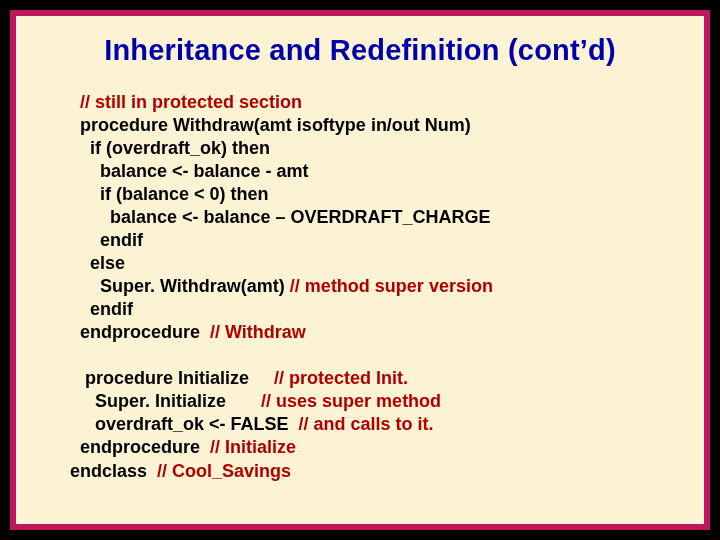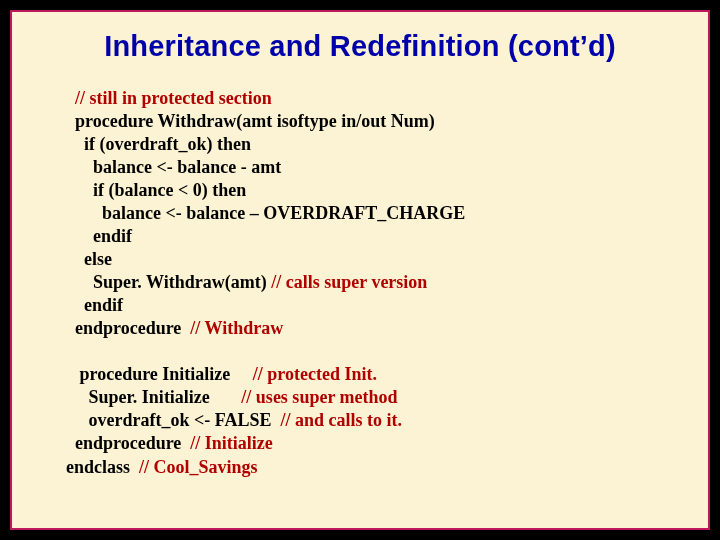--- a/index.html
+++ b/index.html
@@ -15,33 +15,33 @@
     width: 720px;
     height: 540px;
     background: #000;
     padding: 10px;
   }
   .slide-inner {
     box-sizing: border-box;
     width: 100%;
     height: 100%;
     background: #fbf3d3;
-    border: 2px solid #be185d;
+    border: 6px solid #be185d;
     padding: 18px 30px 20px 30px;
   }
   .title {
     color: #0000aa;
     font-size: 29px;
     font-weight: bold;
     text-align: center;
     margin: 0 0 24px 0;
     letter-spacing: 0.2px;
   }
   .code {
-    font-family: Liberation Serif, serif;
+    font-family: Liberation Sans, sans-serif;
     font-weight: bold;
     font-size: 18px;
     line-height: 1.28;
     color: #000;
     white-space: pre;
     margin-left: 24px;
   }
   .comment { color: #b00000; }
 </style>
 </head>
@@ -51,21 +51,21 @@
   <div class="slide-inner">
     <h1 class="title">Inheritance and Redefinition (cont’d)</h1>
     <div class="code" id="code-block">  <span class="comment">// still in protected section</span>
   procedure Withdraw(amt isoftype in/out Num)
     if (overdraft_ok) then
       balance &lt;- balance - amt
       if (balance &lt; 0) then
         balance &lt;- balance – OVERDRAFT_CHARGE
       endif
     else
-      Super. Withdraw(amt) <span class="comment">// calls super version</span>
+      Super. Withdraw(amt) <span class="comment">// method super version</span>
     endif
   endprocedure  <span class="comment">// Withdraw</span>
  
    procedure Initialize     <span class="comment">// protected Init.</span>
      Super. Initialize       <span class="comment">// uses super method</span>
      overdraft_ok &lt;- FALSE  <span class="comment">// and calls to it.</span>
   endprocedure  <span class="comment">// Initialize</span>
 endclass  <span class="comment">// Cool_Savings</span></div>
   </div>
 </div>

